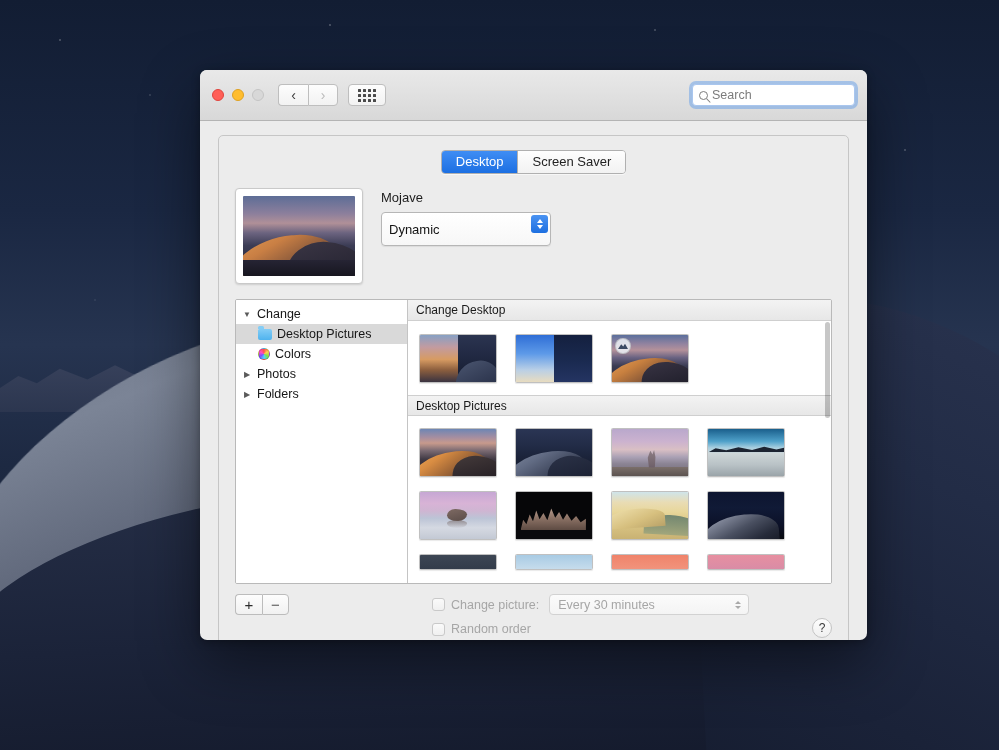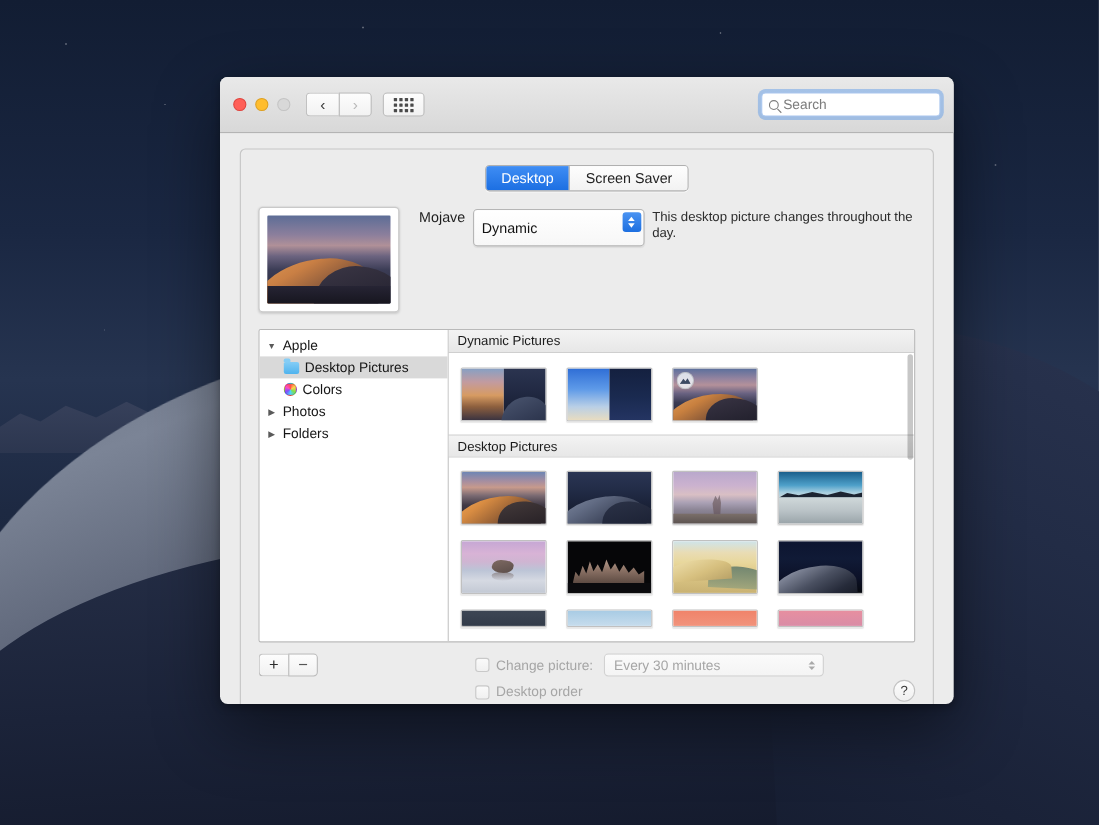--- a/index.html
+++ b/index.html
@@ -193,21 +193,21 @@
     position: absolute; right: -10%; bottom: -24%; width: 72%; height: 66%;
     background: linear-gradient(160deg, #3c3746 0%, #272533 60%, #1c1b26 100%);
     border-radius: 48% 52% 0 0 / 66% 52% 0 0;
     transform: rotate(4deg);
   }
   .mj-base {
     position: absolute; left: 0; bottom: 0; width: 100%; height: 20%;
     background: linear-gradient(180deg, #262434 0%, #17161f 100%);
   }
 
-  .info-col { padding-top: 2px; display: flex; flex-direction: row; gap: 7px; }
+  .info-col { padding-top: 2px; display: flex; flex-direction: column; gap: 7px; }
   .pic-name { font-size: 13px; color: #1d1d1d; }
   .popup {
     width: 170px; height: 34px; border-radius: 4px;
     background: linear-gradient(180deg, #ffffff 0%, #f7f7f7 100%);
     border: 1px solid #b6b6b6;
     display: flex; align-items: center;
     padding-left: 7px; font-size: 13px; color: #131313;
     position: relative;
     box-shadow: 0 1px 1px rgba(0,0,0,.07);
   }
@@ -491,51 +491,50 @@
               <div class="mj-shadow"></div>
               <div class="mj-base"></div>
             </div>
           </div>
           <div class="info-col">
             <div class="pic-name">Mojave</div>
             <div class="popup">Dynamic<span class="stepper">
                 <span class="chev-u"></span>
                   <span class="chev-d"></span>
               </span></div>
-            <div class="pic-desc">This desktop picture changes throughout the day.</div>
           </div>
         </div>
 
         <div class="middle">
 
           <div class="sidebar">
             <div class="tree-item">
               <span class="tw">▼</span>
-              <span>Apple</span>
+              <span>Change</span>
             </div>
             <div class="tree-item selected indent">
               <span class="ic-folder"></span>
               <span>Desktop Pictures</span>
             </div>
             <div class="tree-item indent">
               <span class="ic-colors"></span>
               <span>Colors</span>
             </div>
             <div class="tree-item">
               <span class="tw">▶</span>
               <span>Photos</span>
             </div>
             <div class="tree-item">
               <span class="tw">▶</span>
               <span>Folders</span>
             </div>
           </div>
 
           <div class="gridpane">
-            <div class="section-head">Dynamic Pictures</div>
+            <div class="section-head">Change Desktop</div>
             <div class="thumbs dynamic">
               <div class="thumb">
                 <div class="art">
                   <div class="a-split-l"></div>
                     <div class="a-split-r"></div>
                 </div>
               </div>
               <div class="thumb">
                 <div class="art">
                   <div class="a-solar-l"></div>
@@ -629,21 +628,21 @@
             <div class="chk-row">
               <span class="chkbox"></span>
               <span class="chk-label">Change picture:</span>
               <span class="popup-dis">Every 30 minutes<span class="arrows">
                     <span class="ar-u"></span>
                     <span class="ar-d"></span>
                   </span></span>
             </div>
             <div class="chk-row">
               <span class="chkbox"></span>
-              <span class="chk-label">Desktop order</span>
+              <span class="chk-label">Random order</span>
             </div>
           </div>
           <div class="help">?</div>
         </div>
 
       </div>
     </div>
   </div>
 </div>
 

